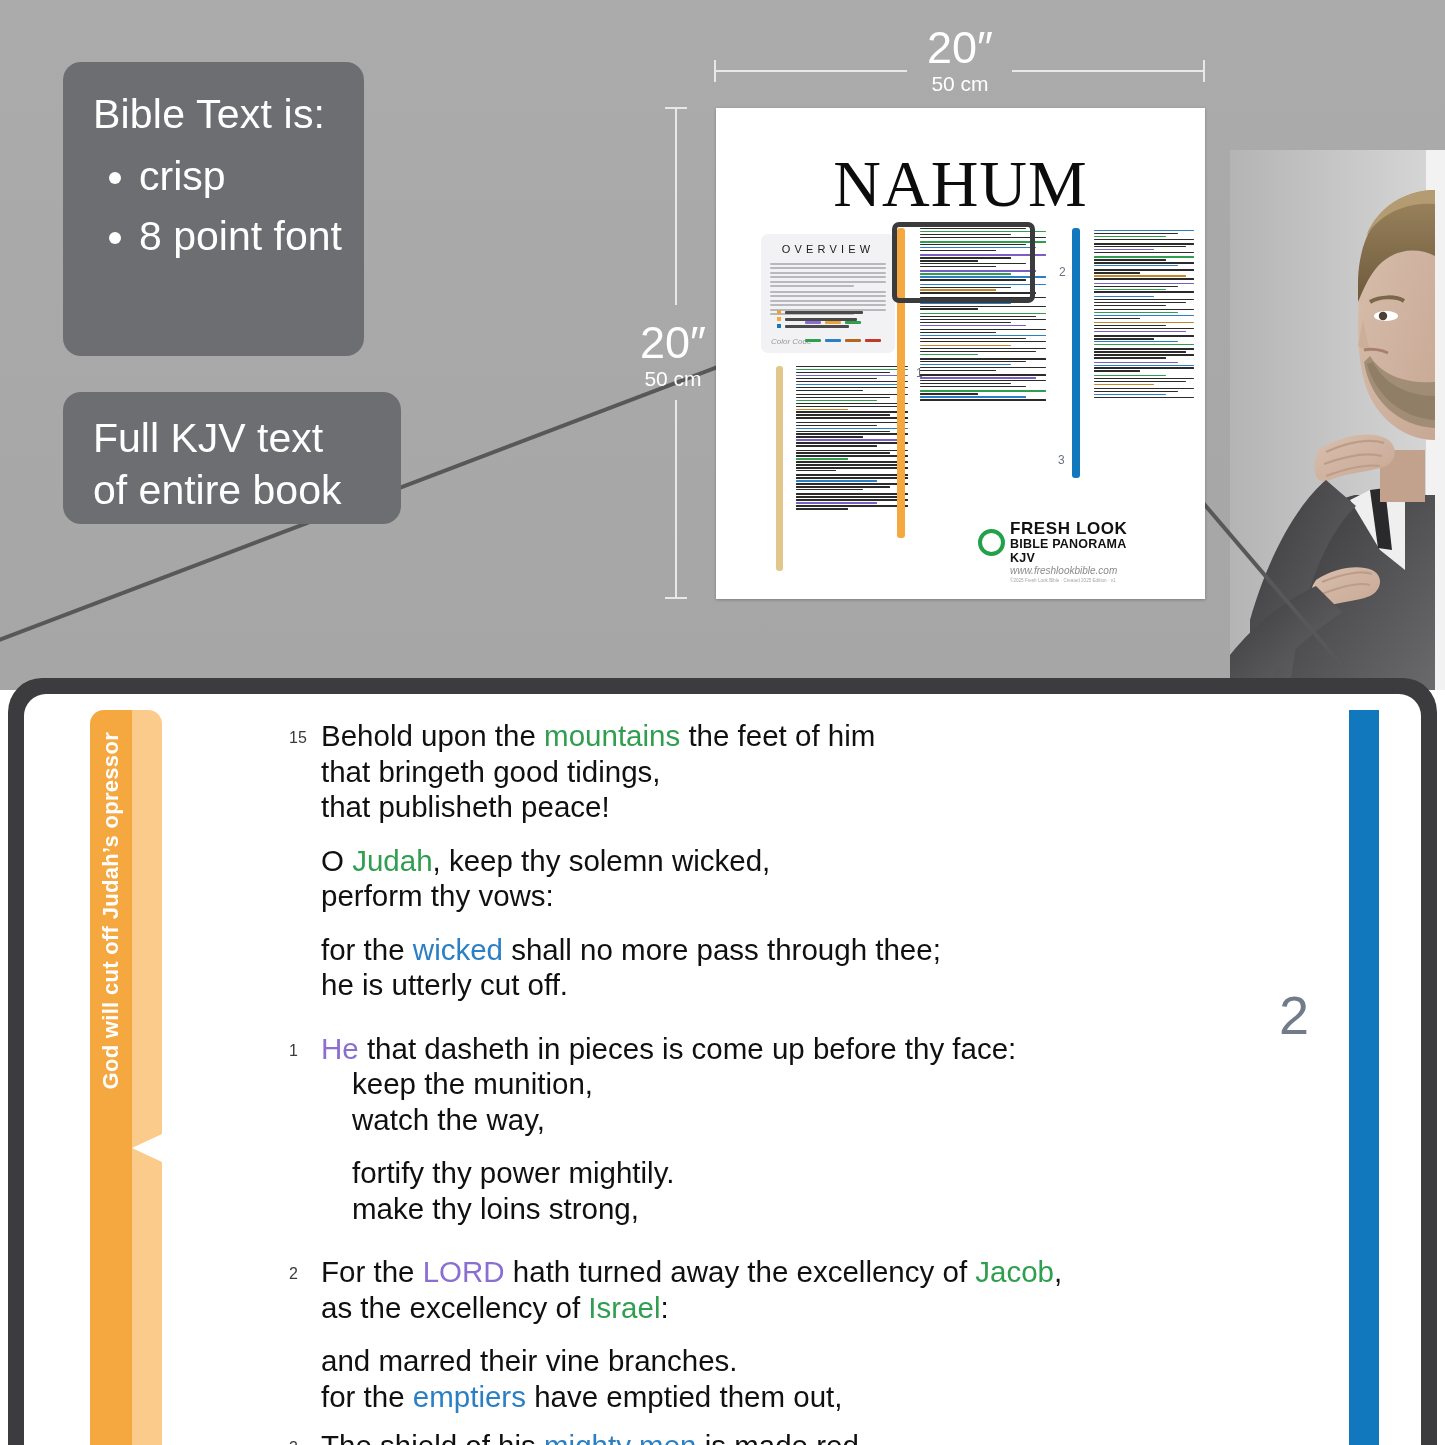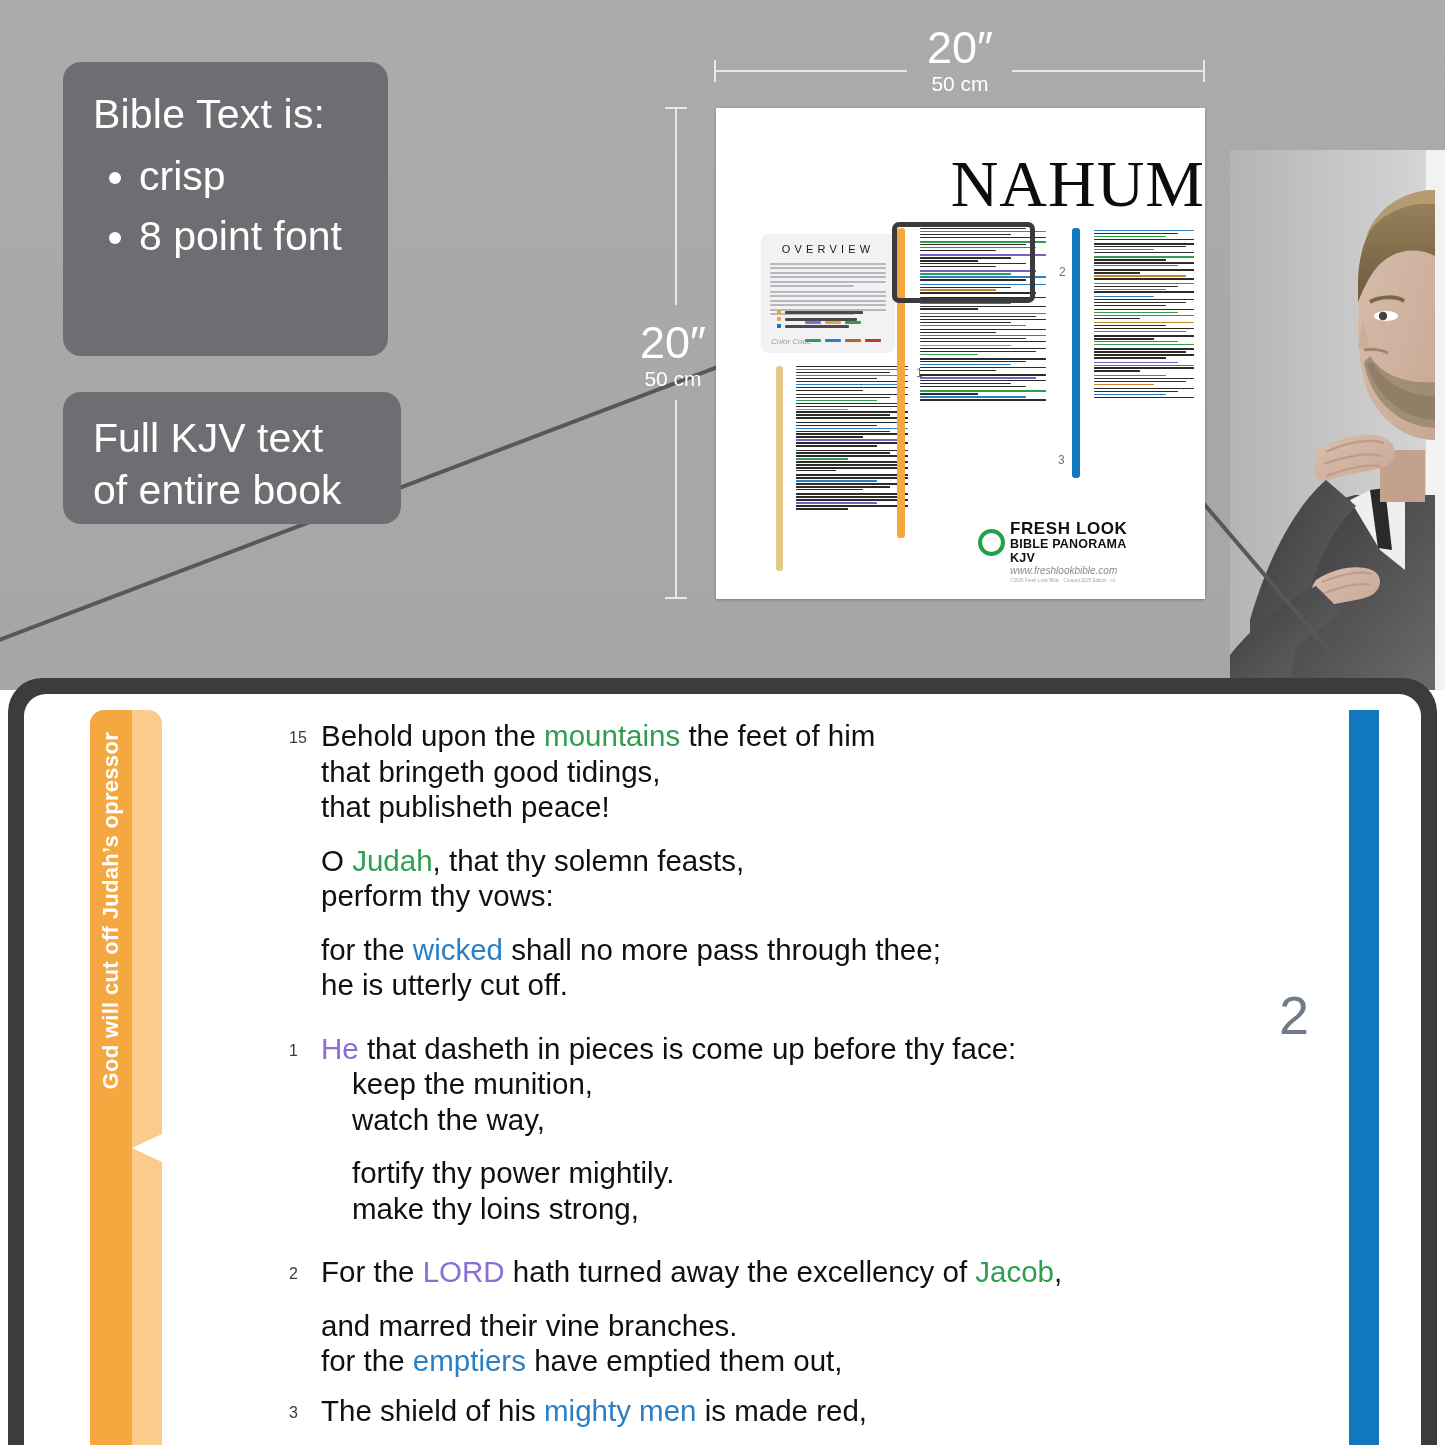--- a/index.html
+++ b/index.html
@@ -23,21 +23,21 @@
   
 
   
   .connector{position:absolute;background:#58585a;transform-origin:0 0;height:4px;}
 
   
   .card{
     position:absolute;background:#6d6e71;border-radius:18px;
     color:#ffffff;box-sizing:border-box;
   }
-  .card-a{left:63px;top:62px;width:325px;height:294px;padding:26px 28px 16px 30px;}
+  .card-a{left:63px;top:62px;width:301px;height:294px;padding:26px 28px 16px 30px;}
   .card-b{left:63px;top:392px;width:338px;height:132px;padding:20px 28px 10px 30px;}
   .card-title{font-size:41px;line-height:52px;font-weight:400;letter-spacing:.2px;}
   .card-ul{list-style:none;margin:6px 0 0 0;padding:0;}
   .card-ul li{
     font-size:41px;line-height:60px;position:relative;padding-left:46px;white-space:nowrap;
   }
   .card-ul li .bul{
     position:absolute;left:16px;top:26px;width:12px;height:12px;border-radius:50%;background:#fff;
   }
   .card-line{font-size:41px;line-height:52px;white-space:nowrap;}
@@ -48,21 +48,21 @@
   .dim-small{font-size:21px;line-height:26px;font-weight:300;}
   .dim-line{position:absolute;background:#e8e8e8;}
 
   
   .poster{
     position:absolute;left:716px;top:108px;width:489px;height:491px;
     background:#ffffff;box-shadow:0 1px 3px rgba(0,0,0,.25);
     overflow:hidden;
   }
   .poster-title{
-    position:absolute;left:0;right:0;top:38px;text-align:right;
+    position:absolute;left:0;right:0;top:38px;text-align:center;
     font-family:"Liberation Serif", serif;font-size:66px;letter-spacing:1px;color:#0c0c0c;
   }
   .ov-box{
     position:absolute;left:45px;top:126px;width:134px;height:119px;
     background:#f2f2f4;border-radius:7px;
   }
   .ov-title{
     position:absolute;left:0;right:0;top:9px;text-align:center;
     font-size:11px;letter-spacing:4.2px;color:#1a1a1a;
   }
@@ -523,21 +523,21 @@
             <span>Behold upon the </span><span class="grn">mountains</span><span> the feet of him</span>
           </div>
           <div class="vline ind1">
             <span>that bringeth good tidings,</span>
           </div>
           <div class="vline ind1">
             <span>that publisheth peace!</span>
           </div>
           <div class="gap"></div>
           <div class="vline ind1">
-            <span>O </span><span class="grn">Judah</span><span>, that thy solemn feasts,</span>
+            <span>O </span><span class="grn">Judah</span><span>, keep thy solemn wicked,</span>
           </div>
           <div class="vline ind1">
             <span>perform thy vows:</span>
           </div>
           <div class="gap"></div>
           <div class="vline ind1">
             <span>for the </span><span class="blu">wicked</span><span> shall no more pass through thee;</span>
           </div>
           <div class="vline ind1">
             <span>he is utterly cut off.</span>
@@ -565,20 +565,23 @@
             <span>make thy loins strong,</span>
           </div>
         </div>
 
         <div class="gap-big"></div>
 
         <div class="vblock">
           <div class="vline ind1">
             <span class="vnum">2</span>
             <span>For the </span><span class="pur">LORD</span><span> hath turned away the excellency of </span><span class="grn">Jacob</span><span>,</span>
+          </div>
+          <div class="vline ind1">
+            <span>as the excellency of </span><span class="grn">Israel</span><span>:</span>
           </div>
           <div class="gap"></div>
           <div class="vline ind1">
             <span>and marred their vine branches.</span>
           </div>
           <div class="vline ind1">
             <span>for the </span><span class="blu">emptiers</span><span> have emptied them out,</span>
           </div>
         </div>
 

